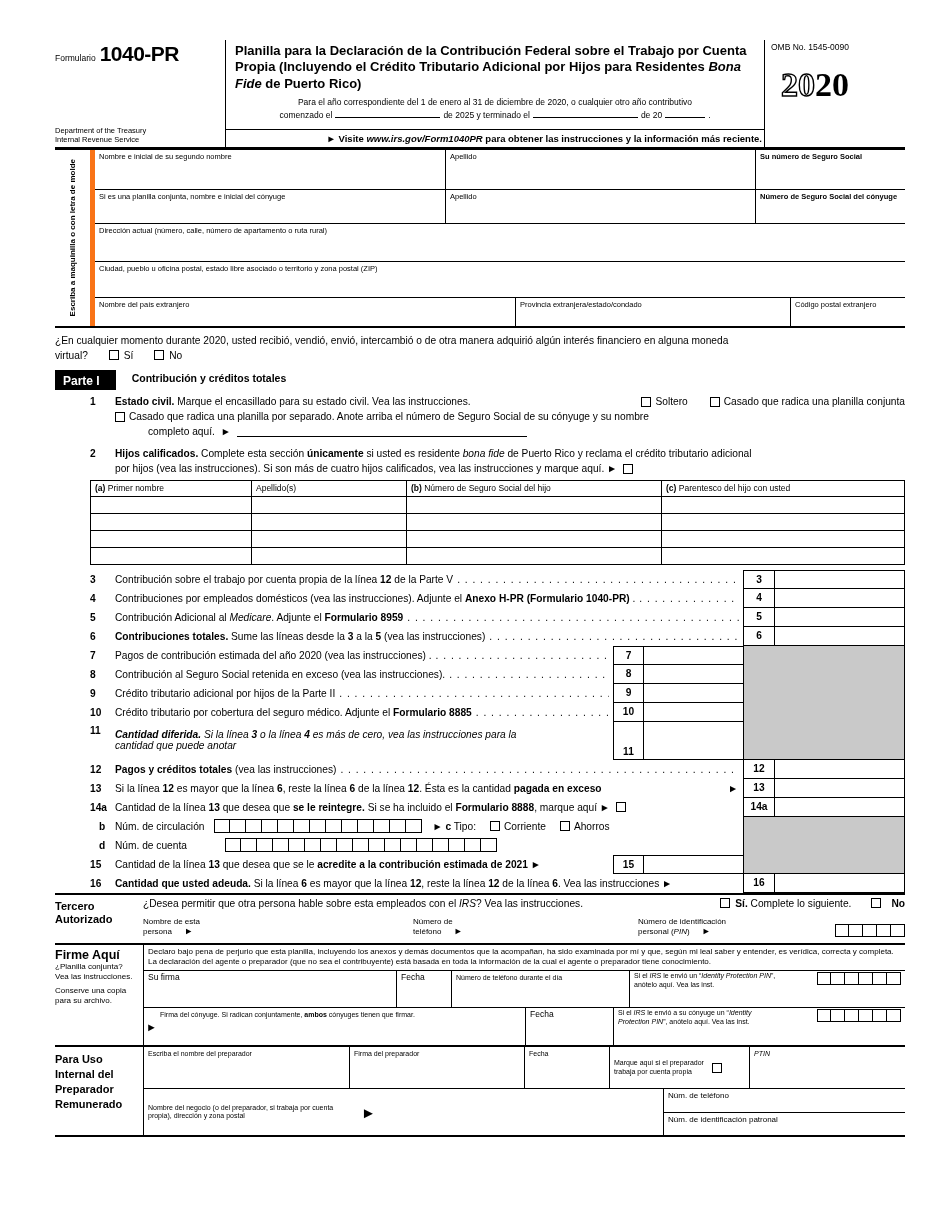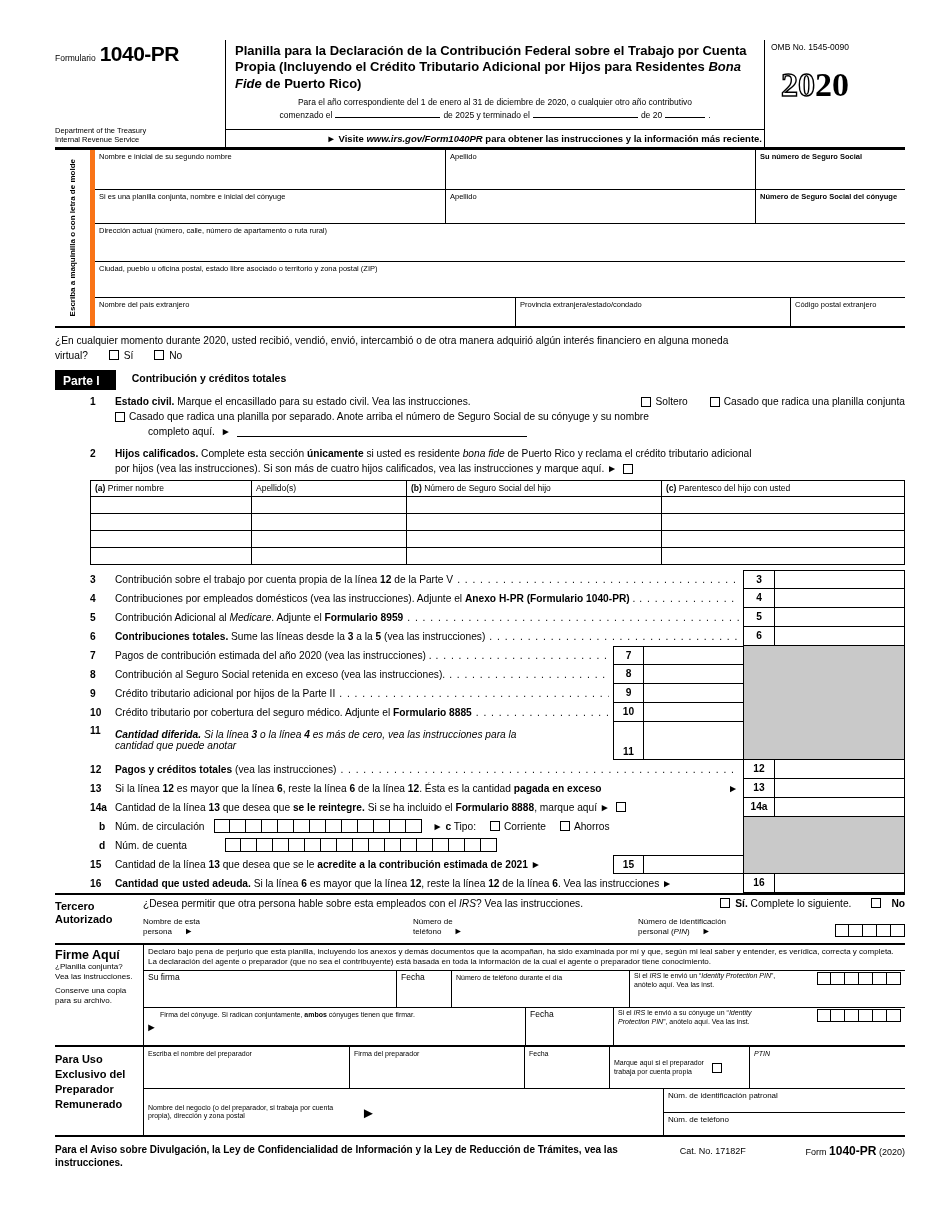--- a/index.html
+++ b/index.html
@@ -540,45 +540,40 @@
                 <i></i>
                 <i></i>
                 <i></i>
               </span>
         </div>
       </div>
     </div>
   </div>
 
   <div class="prep">
-    <div class="p-l">Para Uso Exclusivo del Preparador Remunerado</div>
+    <div class="p-l">Para Uso Internal del Preparador Remunerado</div>
     <div class="p-r">
       <div class="p-row1">
         <div class="fc pcw-name"><span class="fc-s">Escriba el nombre del preparador</span></div>
         <div class="fc bl pcw-sig"><span class="fc-s">Firma del preparador</span></div>
         <div class="fc bl pcw-date"><span class="fc-s">Fecha</span></div>
         <div class="fc bl pc-self">
           <span class="fc-s">Marque aquí si el preparador trabaja por cuenta propia</span>
           <span class="cb"></span>
         </div>
         <div class="fc bl pcw-ptin"><span class="fc-s i">PTIN</span></div>
       </div>
       <div class="p-row2">
         <div class="fc pc-firm">
           <span class="fc-s">Nombre del negocio (o del preparador, si trabaja por cuenta propia), dirección y zona postal</span>
           <span class="bigarr2">►</span>
         </div>
         <div class="pc-nums">
+          <div class="pn"><span>Núm. de teléfono</span></div>
           <div class="pn"><span>Núm. de identificación patronal</span></div>
-          <div class="pn"><span>Núm. de teléfono</span></div>
-        </div>
-      </div>
-    </div>
-  </div>
-
-  <div class="foot">
-    <div class="foot-n">Para el Aviso sobre Divulgación, la Ley de Confidencialidad de Información y la Ley de Reducción de Trámites, vea las instrucciones.</div>
-    <div class="foot-c">Cat. No. 17182F</div>
-    <div class="foot-f"><span>Form </span><span data-rich-b="" style="font-weight: bold;">1040-PR</span><span> (2020)</span></div>
-  </div>
+        </div>
+      </div>
+    </div>
+  </div>
+
 
 </div>
 </div>
 
 </body></html>

